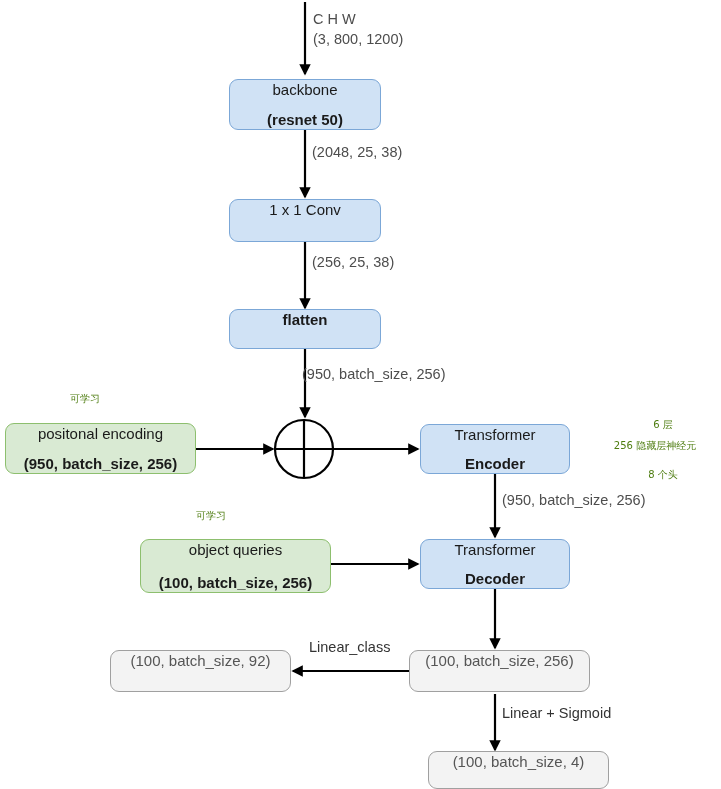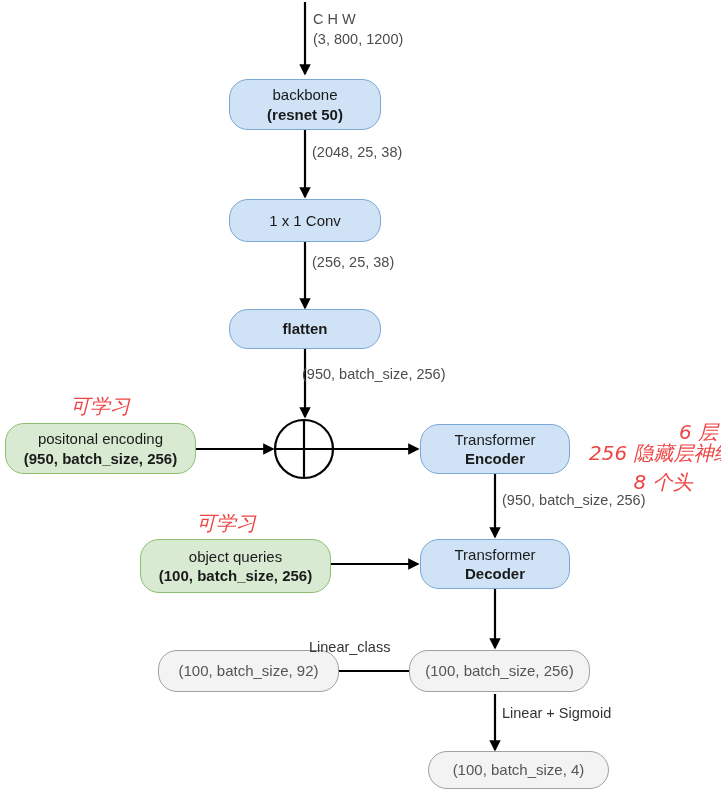--- a/index.html
+++ b/index.html
@@ -24,22 +24,22 @@
     width: 721px;
     height: 789px;
     pointer-events: none;
   }
   .node {
     position: absolute;
     box-sizing: border-box;
     display: flex;
     flex-direction: column;
     align-items: center;
-    justify-content: center;
-    border-radius: 19px;
+    justify-content: space-between;
+    border-radius: 9px;
     text-align: center;
     line-height: 1.28;
     font-size: 15px;
     white-space: nowrap;
   }
   .node.blue {
     background: #d0e2f5;
     border: 1.3px solid #7ba7d7;
     color: #1a1a1a;
   }
@@ -62,26 +62,25 @@
     font-size: 14.5px;
     color: #4d4d4d;
     white-space: nowrap;
     line-height: 1.32;
   }
   .edge-label.dark {
     color: #333333;
   }
   .note {
     position: absolute;
-    font-size: 20px;
-    color: #ef4444;
+    font-size: 10px;
+    color: #4d7c0f;
     white-space: nowrap;
     text-align: center;
     line-height: 1.45;
-    font-style: italic;
   }
   .note.cjk {
     font-family: "DejaVu Sans", "Liberation Sans", sans-serif;
   }
 </style>
 </head>
 <body>
 
 <div id="diagram">
 
@@ -153,21 +152,21 @@
 
   <div class="node blue" style="left:420px; top:539px; width:150px; height:50px;">
     <span>Transformer</span>
     <span class="line2">Decoder</span>
   </div>
 
   <div class="node gray" style="left:409px; top:650px; width:181px; height:42px;">
     <span>(100, batch_size, 256)</span>
   </div>
 
-  <div class="node gray" style="left:110px; top:650px; width:181px; height:42px;margin-left:48px;">
+  <div class="node gray" style="left:110px; top:650px; width:181px; height:42px;">
     <span>(100, batch_size, 92)</span>
   </div>
 
   <div class="node gray" style="left:428px; top:751px; width:181px; height:38px;">
     <span>(100, batch_size, 4)</span>
   </div>
 
   <div class="edge-label" style="left:313px; top:10px;">C     H      W</div>
   <div class="edge-label" style="left:313px; top:30px;">(3, 800, 1200)</div>
 
@@ -180,17 +179,17 @@
   <div class="edge-label" style="left:502px; top:491px;">(950, batch_size, 256)</div>
 
   <div class="edge-label dark" style="left:309px; top:638px;">Linear_class</div>
 
   <div class="edge-label dark" style="left:502px; top:704px;">Linear + Sigmoid</div>
 
   <div class="note cjk" style="left:70px; top:392px;">可学习</div>
 
   <div class="note cjk" style="left:196px; top:509px;">可学习</div>
 
-  <div class="note cjk" style="left:608px; top:418px; width:110px; text-align:right;">6 层</div>
+  <div class="note cjk" style="left:608px; top:418px; width:110px; text-align:center;">6 层</div>
   <div class="note cjk" style="left:589px; top:439px; width:132px; text-align:center;">256 隐藏层神经元</div>
   <div class="note cjk" style="left:608px; top:460px; width:110px; text-align:center;margin-top:8px;">8 个头</div>
 
 </div>
 
 </body></html>

